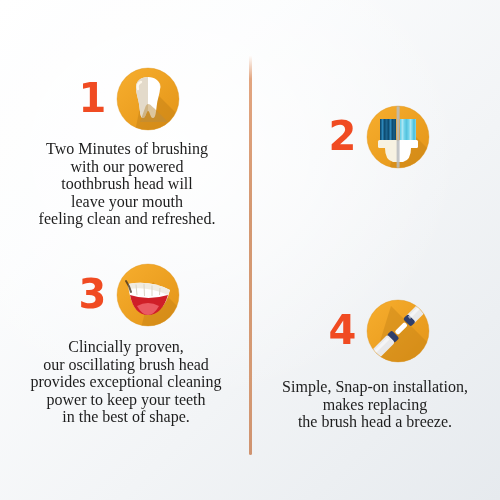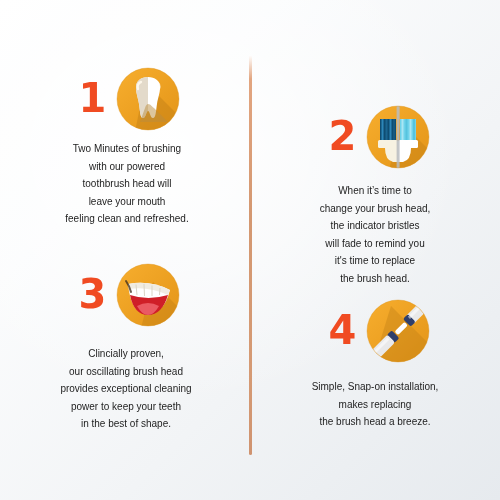--- a/index.html
+++ b/index.html
@@ -63,40 +63,40 @@
   }
   .icon-wrap {
     width: 66px;
     height: 66px;
     flex: 0 0 66px;
   }
   .body-text {
     margin-top: 8px;
     text-align: center;
     color: #1d1d1d;
-    font-size: 10px;
+    font-size: 16px;
     line-height: 17.6px;
-    font-family: Liberation Sans, sans-serif;
+    font-family: Liberation Serif, serif;
     white-space: pre-line;
   }
 
   
   #panel-1 { left: 18px;  top: 66px;  width: 218px; }
   #panel-2 { left: 264px; top: 104px; width: 222px; }
   #panel-3 { left: 14px;  top: 262px; width: 224px; }
   #panel-4 { left: 264px; top: 298px; width: 222px; }
 
   #panel-1 .panel-head { padding-left: 6px; }
   #panel-2 .panel-head { padding-left: 10px; }
   #panel-3 .panel-head { padding-left: 8px; }
   #panel-4 .panel-head { padding-left: 10px; }
 
   #panel-2 .body-text { margin-top: 12px; }
   #panel-4 .body-text { margin-top: 14px; text-align: center; }
-  #panel-3 .body-text { margin-top: 17px; }
+  #panel-3 .body-text { margin-top: 10px; }
 
   svg { display: block; }
 </style>
 </head>
 <body>
 
 <div id="poster">
 
   <div class="divider"></div>
 
@@ -167,26 +167,20 @@
             <rect x="48" y="15" width="2" height="21" fill="#57c3de"></rect>
             <rect x="33" y="36" width="20" height="8" rx="1.5" fill="#ffffff"></rect>
             <path d="M46 44 q0 12 -8 14 l-5 0 l0 -18 z" fill="#ffffff"></path>
 
             <rect x="31.6" y="0" width="3" height="66" fill="#b9bcc0" opacity="0.85"></rect>
           </g>
           <circle cx="33" cy="33" r="31" fill="none" stroke="#d98f18" stroke-width="1" opacity="0.35"></circle>
         </svg>
       </span>
     </div>
-    <div class="body-text">When it’s time to
-change your brush head,
-the indicator bristles
-will fade to remind you
-it's time to replace
-the brush head.</div>
   </div>
 
   <div class="panel" id="panel-3">
     <div class="panel-head">
       <span class="step-num">3</span>
       <span class="icon-wrap">
         <svg viewBox="0 0 66 66" width="66" height="66">
           <defs>
             <clipPath id="c3">
                 <circle cx="33" cy="33" r="31"></circle>

